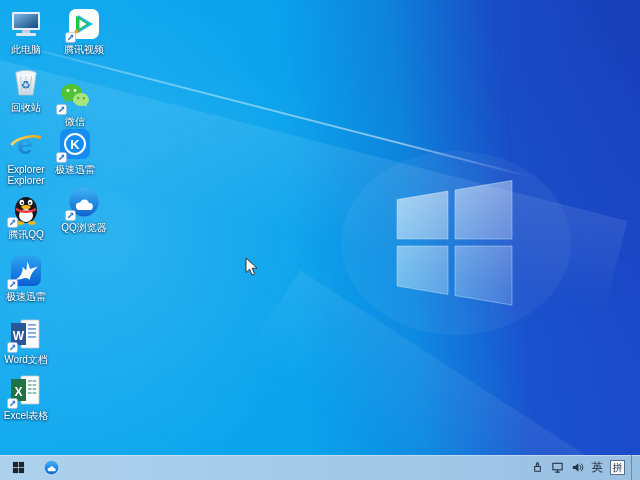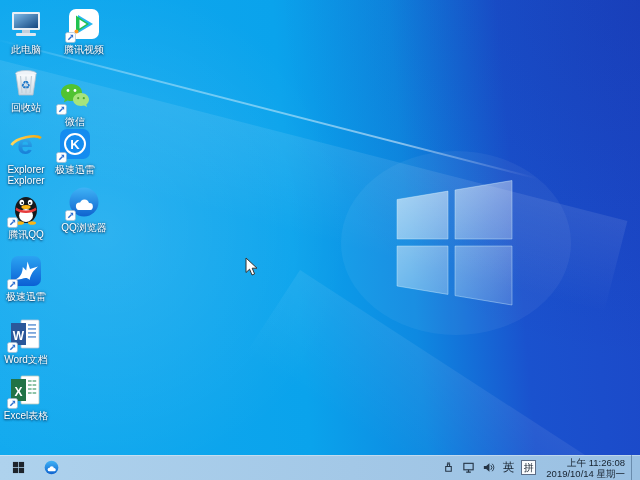--- a/index.html
+++ b/index.html
@@ -354,20 +354,16 @@
           </span>
           <span class="tray-ico">
             <svg viewBox="0 0 14 14">
               <path d="M2 5.5 h2.5 L8 2.5 v9 L4.5 8.5 H2 Z" fill="#243445"></path>
               <path d="M9.5 4.5 a3.5 3.5 0 0 1 0 5 M11 3 a5.5 5.5 0 0 1 0 8" fill="none" stroke="#243445" stroke-width="1"></path>
             </svg>
           </span>
         </span>
       <span class="lang">英</span>
       <span class="ime-box">拼</span>
-      <div class="clock">
-        <div>上午 11:26:08</div>
-        <div>2019/10/14 星期一</div>
-      </div>
       <div class="show-desktop"></div>
     </div>
   </div>
 </div>
 
 </body></html>

